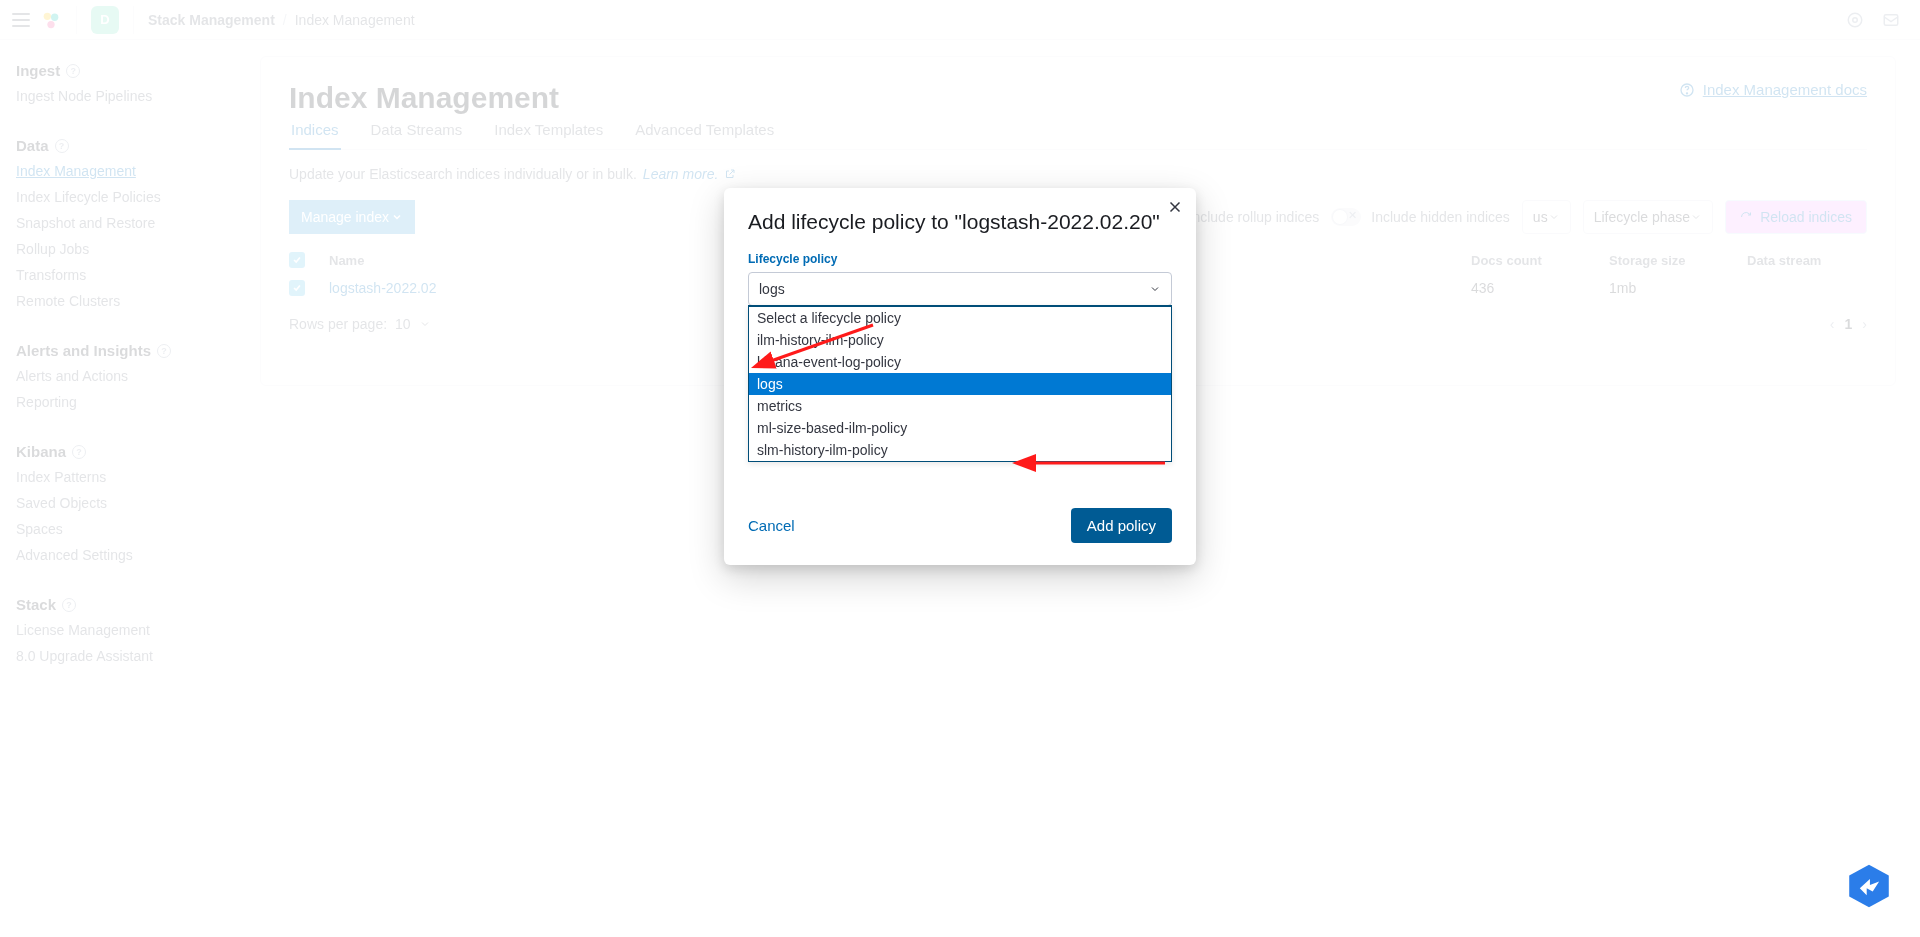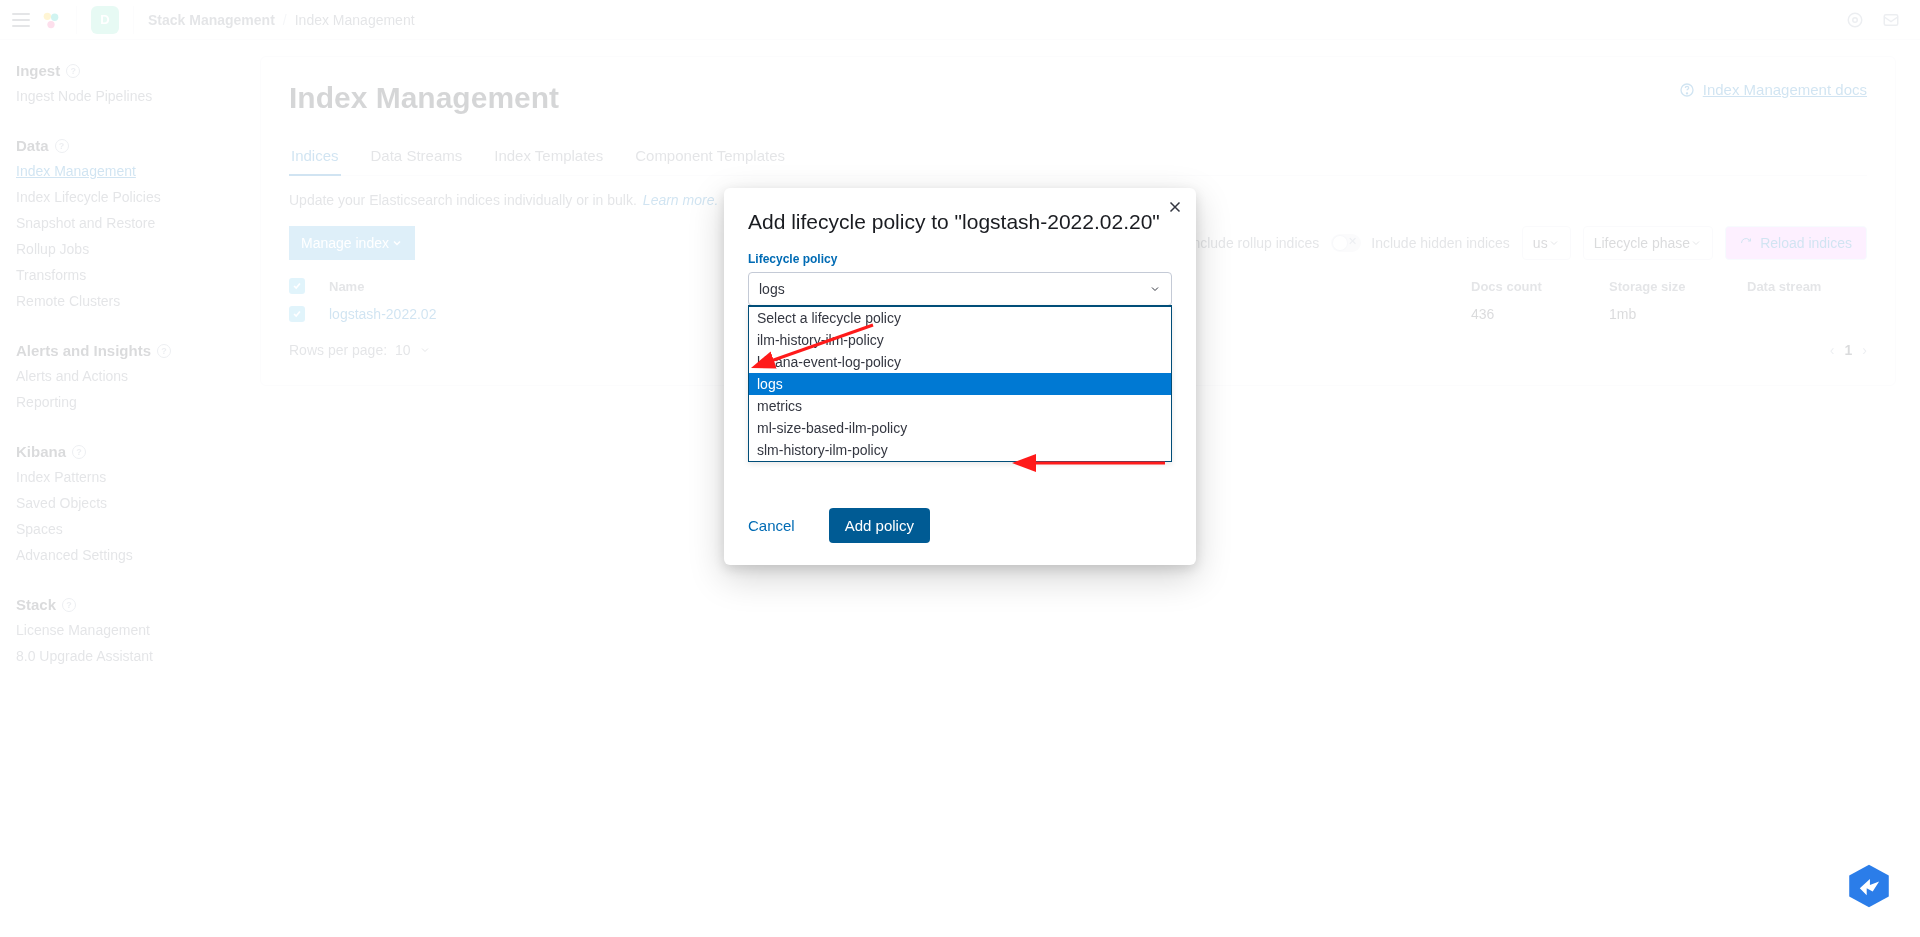--- a/index.html
+++ b/index.html
@@ -51,21 +51,21 @@
   .panel {
     border:1px solid #eceef2; border-radius:6px;
     padding:24px 28px 20px 28px;
     min-height:330px;
   }
   .panel-head { display:flex; align-items:flex-start; justify-content:space-between;}
   .page-title { font-size:30px; font-weight:600; color:#1a1c21;}
   .docs-link { color:#006bb4; display:flex; align-items:center; gap:8px; font-size:15px;}
   .docs-link .linkicon { width:16px; height:16px;}
 
-  .tabs { display:flex; gap:28px; margin-top:32px; border-bottom:1px solid #eceef2;}
+  .tabs { display:flex; gap:28px; margin-top:6px; border-bottom:1px solid #eceef2;}
   .tab { padding:0 2px 10px 2px; color:#69707d; font-size:15px; cursor:pointer; border-bottom:2px solid transparent; margin-bottom:-1px;}
   .tab.active { color:#006bb4; border-bottom-color:#006bb4; font-weight:500;}
 
   .subtext { margin-top:16px; color:#69707d; font-size:14px; display:flex; align-items:center; gap:6px;}
   .learn-more { color:#006bb4; cursor:pointer;font-style:italic;}
   .ext-icon { width:12px; height:12px; color:#006bb4;}
 
   .toolbar-row { display:flex; align-items:center; margin-top:18px; gap:12px;}
   .manage-btn { background:#4aa7dd; color:#fff; border:none; border-radius:0; height:34px; padding:0 12px; display:flex; align-items:center; gap:2px; font-size:14px; cursor:pointer;}
   .manage-btn .chev { width:12px; height:12px;}
@@ -118,21 +118,21 @@
   .select-box .chev { color:#343741;}
   .dropdown {
     border:1px solid #004d78; border-top:2px solid #004d78;
     margin-top:-1px;
     background:#fff;
     box-shadow:0 2px 6px rgba(0,0,0,0.1);
   }
   .dd-item { padding:3px 8px; font-size:14px; color:#343741; cursor:pointer; white-space:nowrap;}
   .dd-item.sel { background:#0079d3; color:#fff;}
 
-  .modal-actions { margin-top:46px; display:flex; justify-content:flex-start; gap:34px; align-items:center;}
+  .modal-actions { margin-top:46px; display:flex; justify-content:space-between; gap:34px; align-items:center;}
   .btn-cancel { color:#006bb4; background:none; border:none; font-size:15px; cursor:pointer;}
   .btn-primary { background:#005b94; color:#fff; border:none; border-radius:4px; padding:9px 16px; font-size:15px; cursor:pointer;}
 
   
   .arrow { position:absolute; pointer-events:none;}
   .arrow svg { overflow:visible;}
 
   
   .float-badge {
     position:absolute; right:28px; bottom:28px;
@@ -241,21 +241,21 @@
               <circle cx="12" cy="17" r="0.8" fill="currentColor"></circle>
             </svg>
           <span>Index Management docs</span>
         </a>
       </div>
 
       <div class="tabs" id="tabs">
           <div class="tab active">Indices</div>
           <div class="tab">Data Streams</div>
           <div class="tab">Index Templates</div>
-          <div class="tab">Component Templates</div>
+          <div class="tab">Advanced Templates</div>
         </div>
 
       <div class="subtext">
         <span>Update your Elasticsearch indices individually or in bulk.</span>
         <span class="learn-more">Learn more.</span>
         <svg class="ext-icon" viewBox="0 0 24 24" fill="none" stroke="currentColor" stroke-width="2">
             <path d="M14 4h6v6"></path>
             <path d="M20 4l-9 9"></path>
             <path d="M18 14v5H5V6h5"></path>
           </svg>

